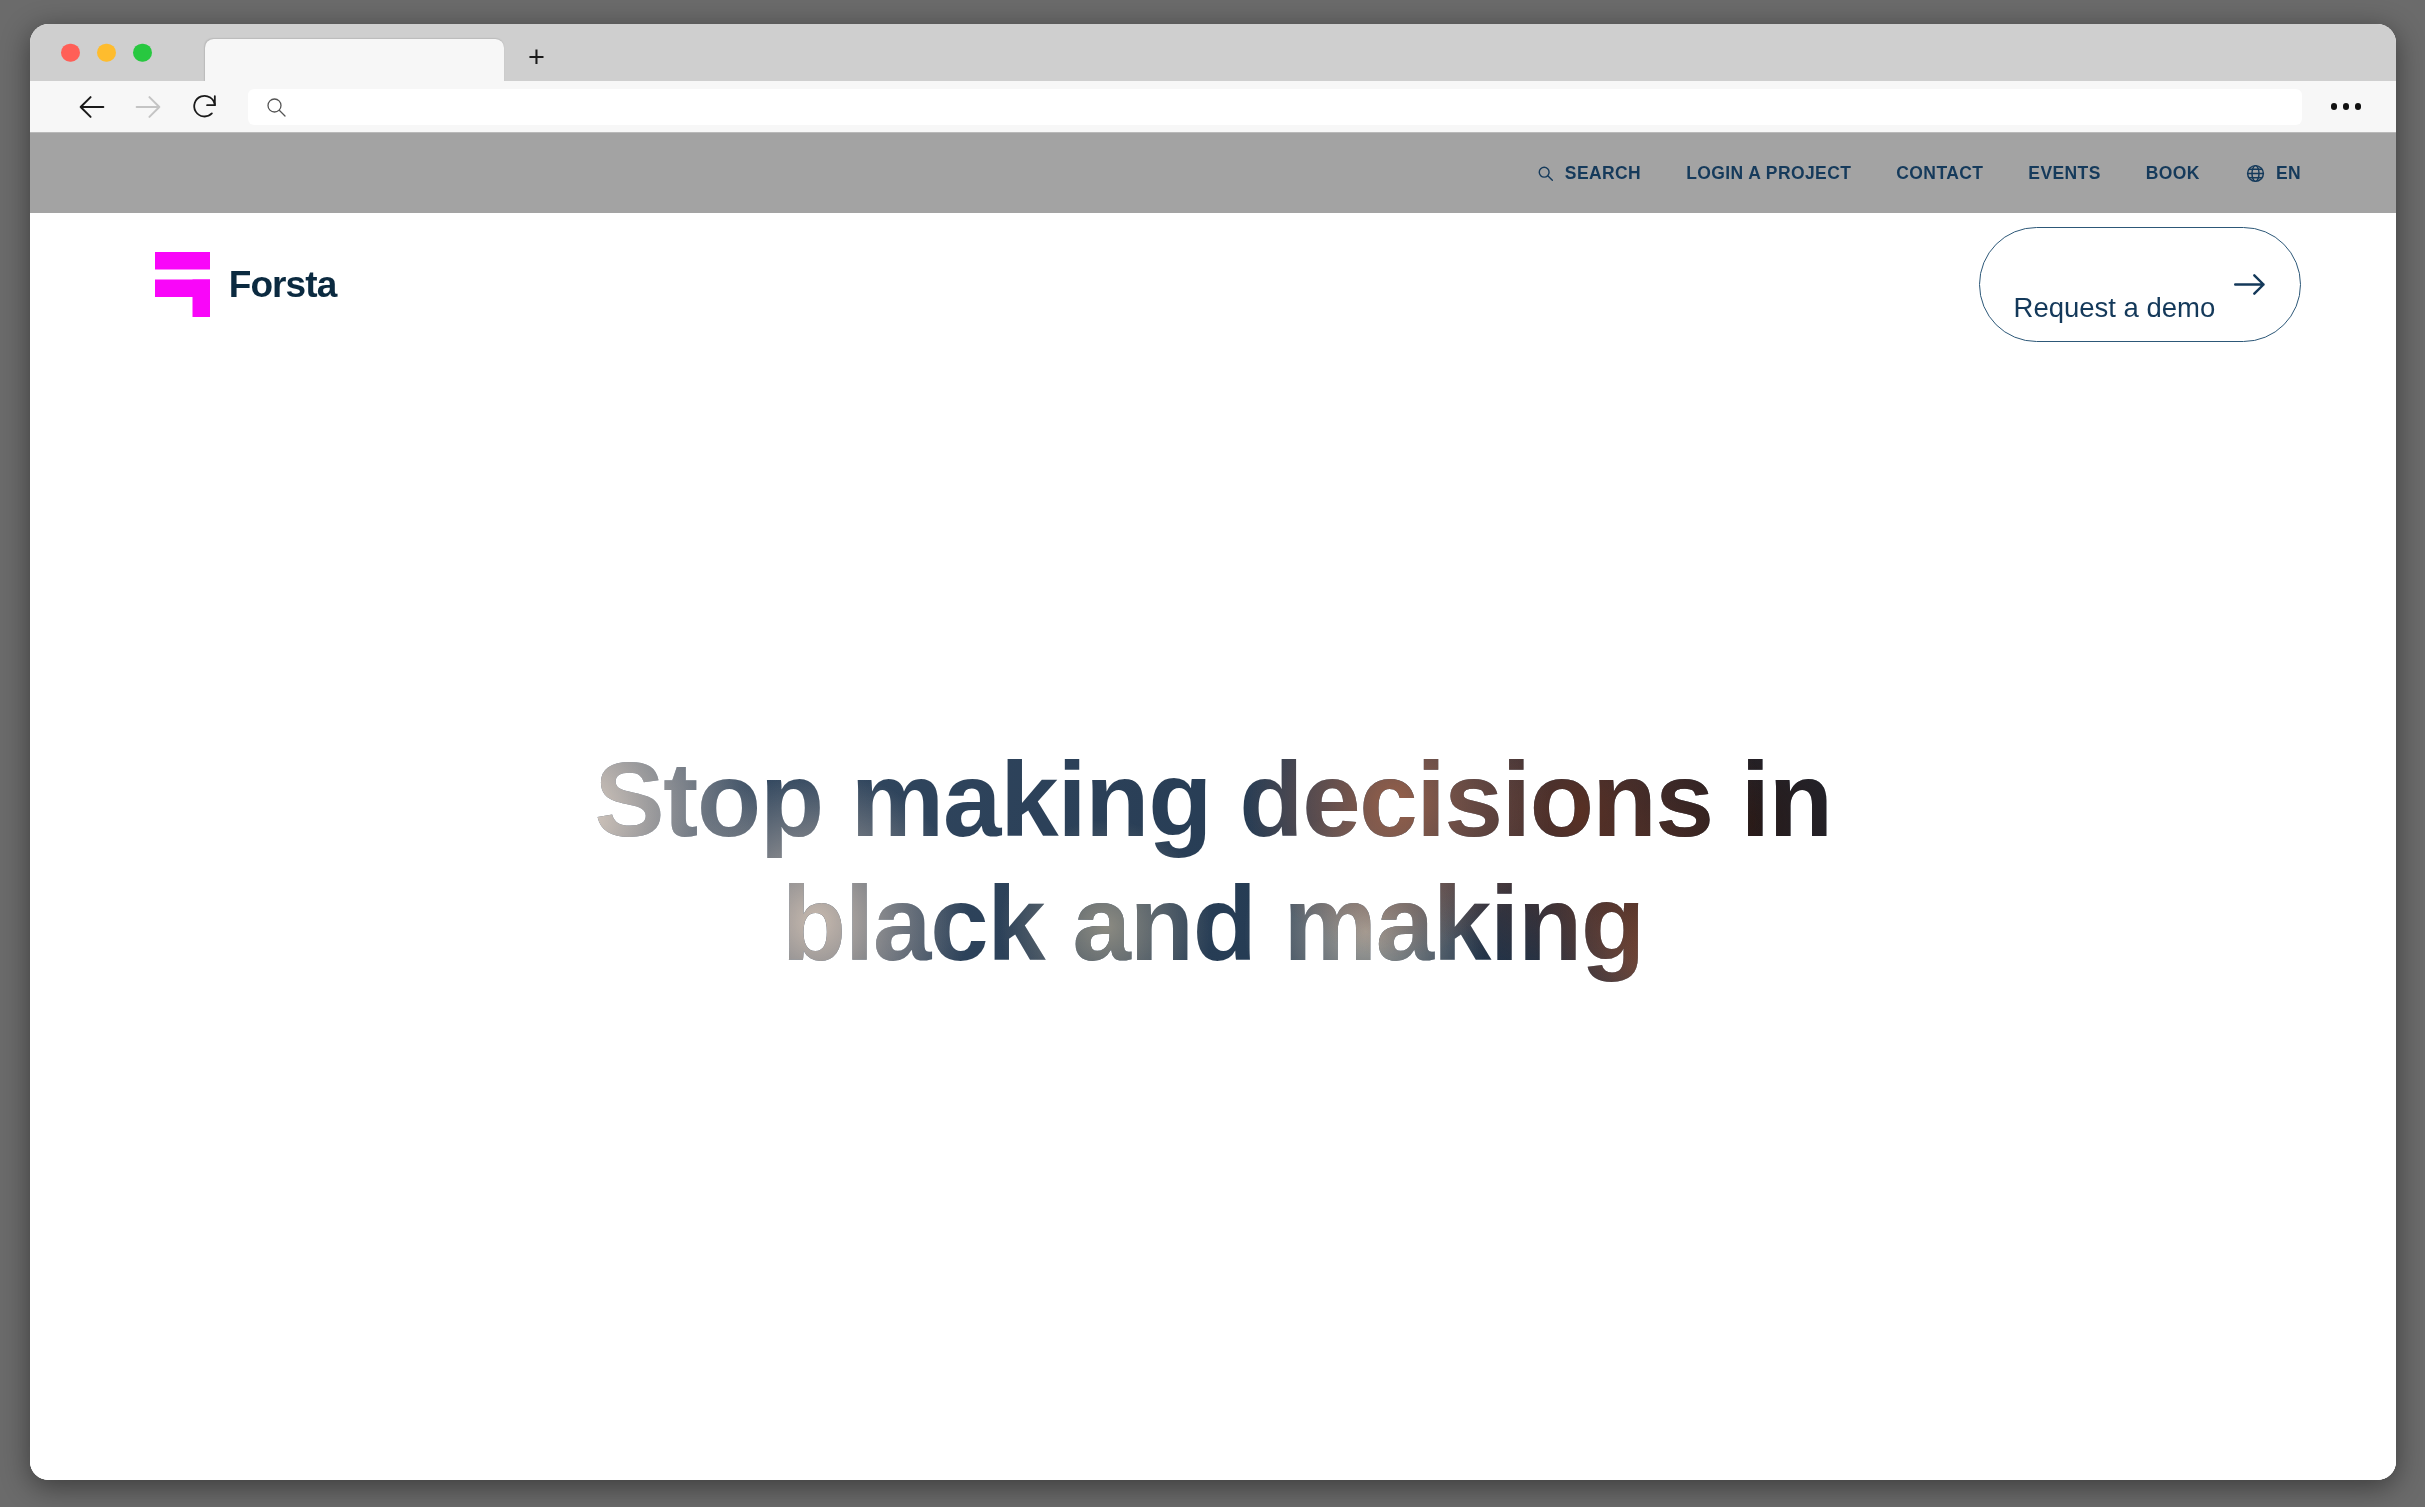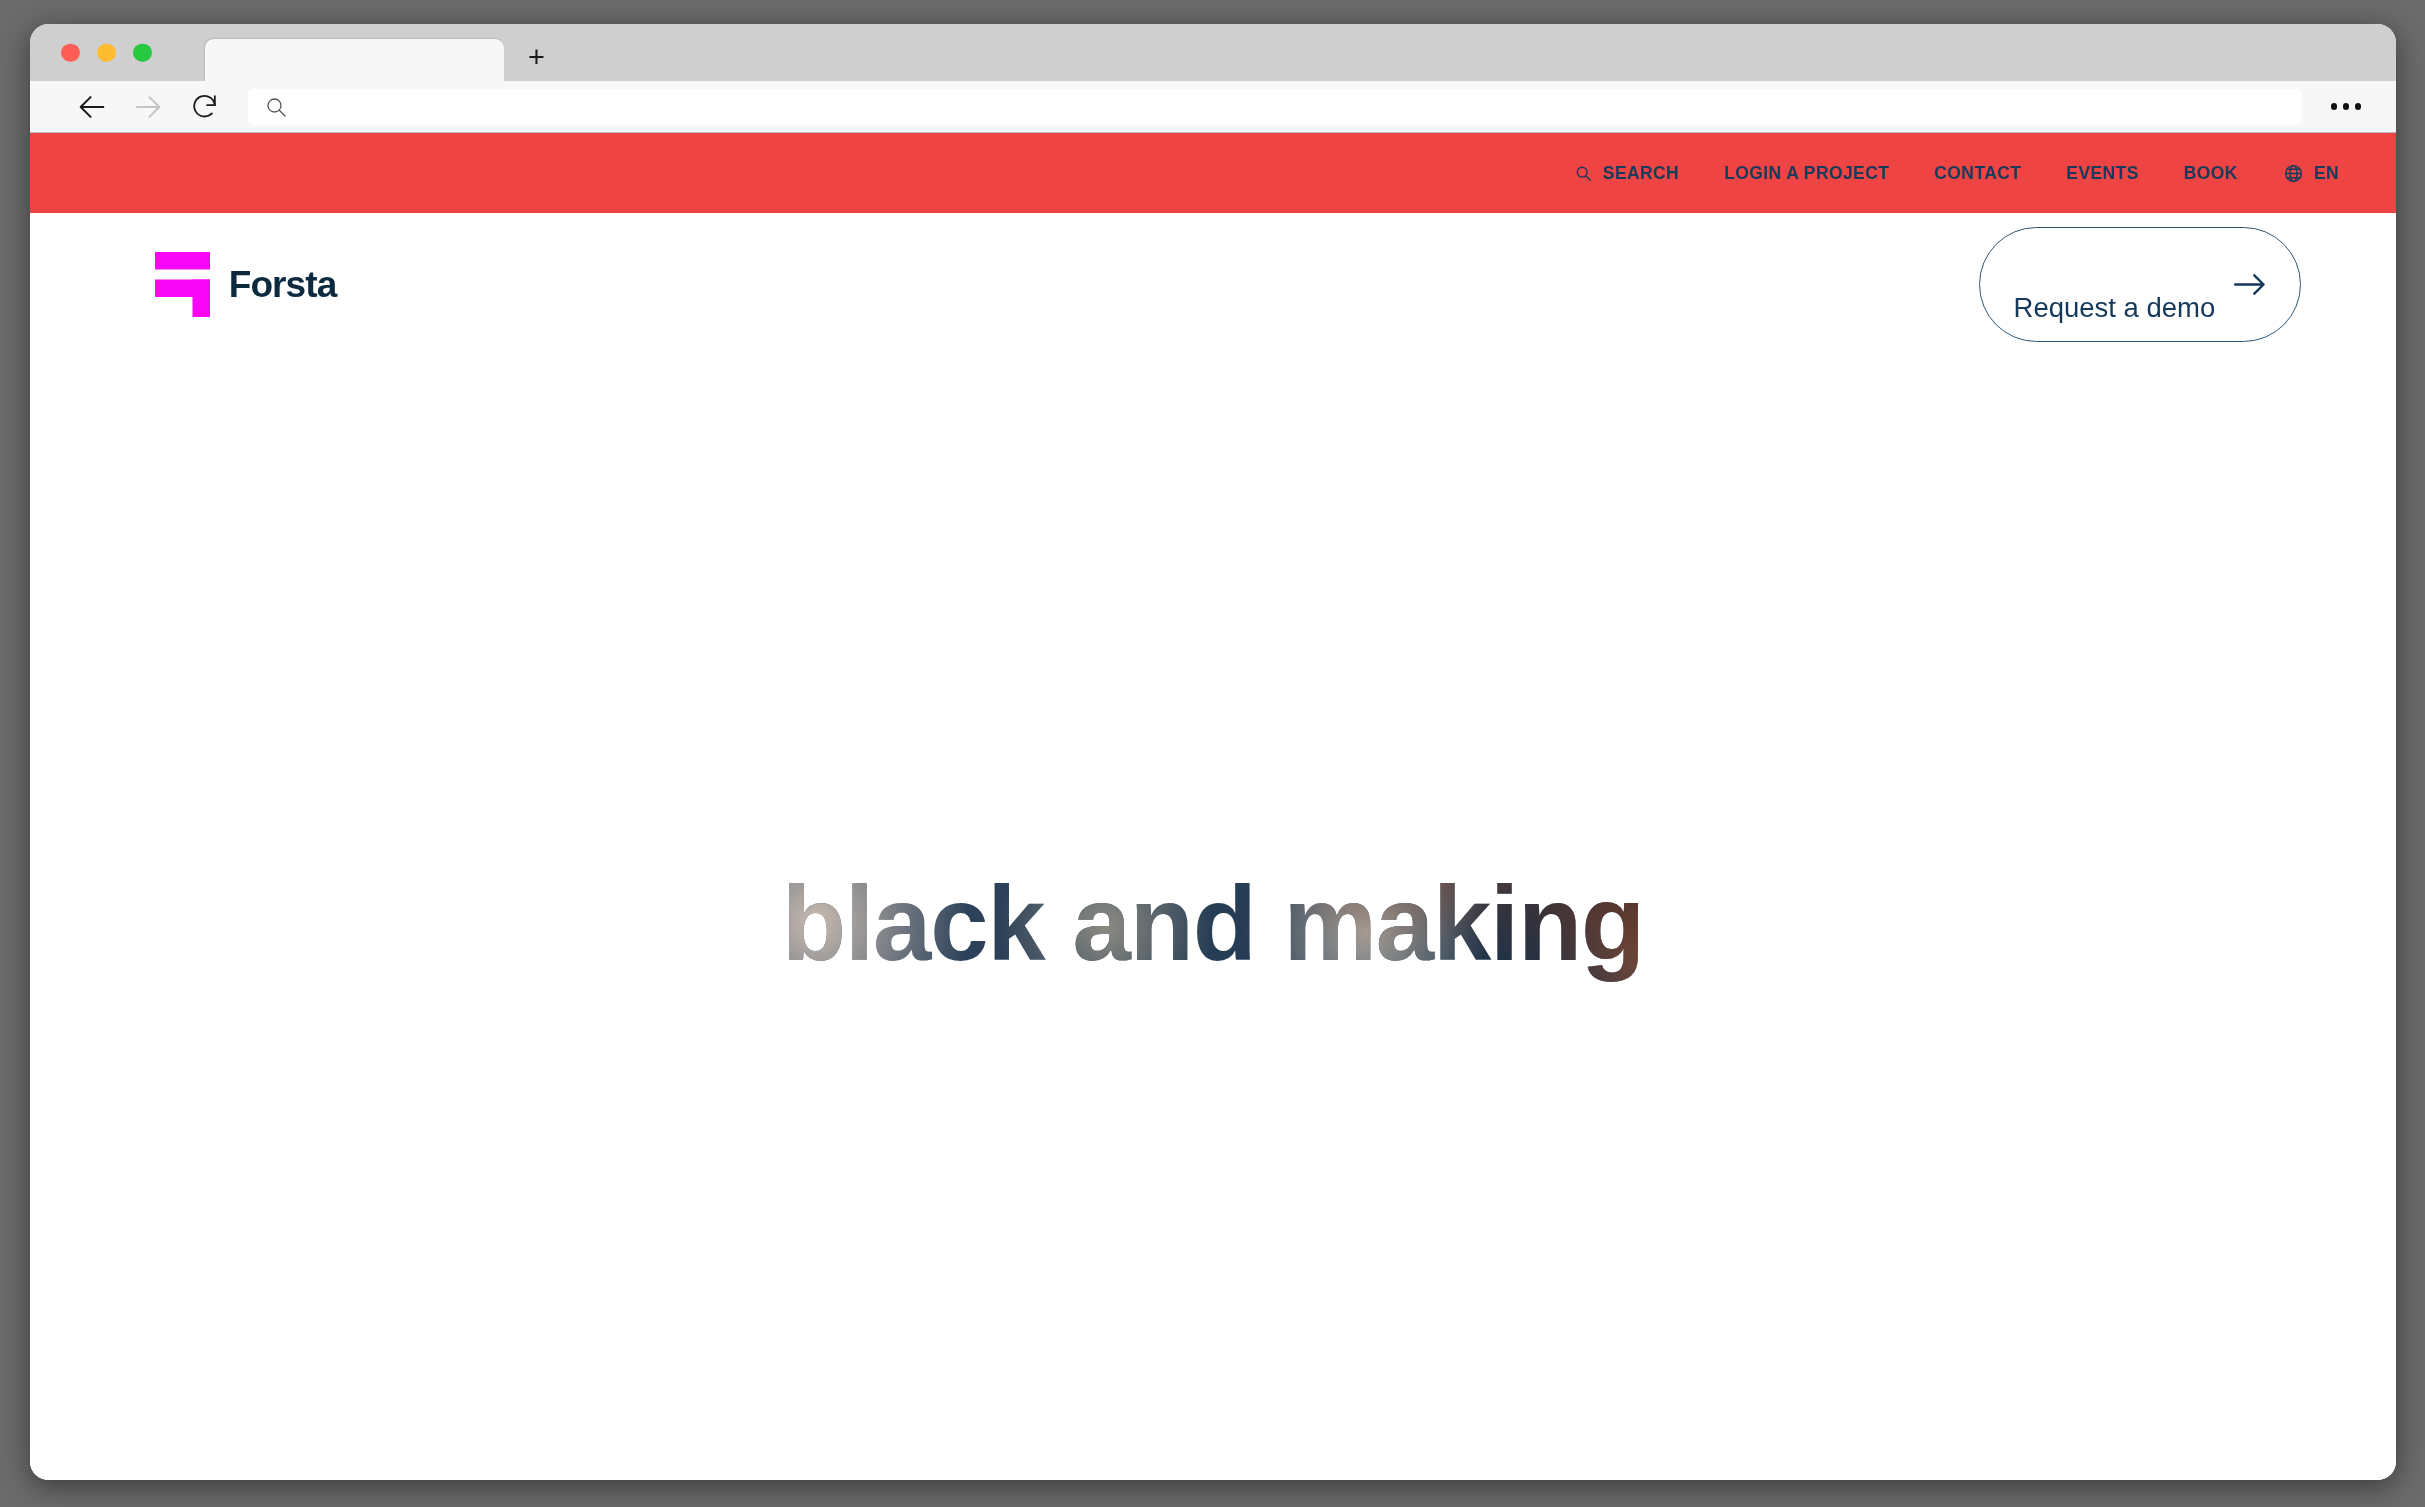--- a/index.html
+++ b/index.html
@@ -164,25 +164,25 @@
   .page {
     position: relative;
     height: calc(1456px - 57px - 52px);
     background: #ffffff;
     overflow: hidden;
   }
 
   
   .utility-bar {
     height: 80px;
-    background: #ef4444;
+    background: #a3a3a3;
     display: flex;
     align-items: center;
     justify-content: flex-end;
-    padding-right: 57px;
+    padding-right: 95px;
   }
   .util-item {
     display: flex;
     align-items: center;
     gap: 10px;
     margin-left: 45px;
     font-size: 17.5px;
     font-weight: 700;
     letter-spacing: 0.4px;
     color: #153a5b;
@@ -397,21 +397,21 @@
           <svg width="32" height="25" viewBox="0 0 26 20" fill="none">
             <path d="M1 10h23M24 10l-7.5-7.5M24 10l-7.5 7.5" stroke="#14395a" stroke-width="2" stroke-linecap="round" stroke-linejoin="round"></path>
           </svg>
         </div>
 
       </div>
 
       <div class="hero">
         <div class="hero-inner">
           <h1 class="headline">
-            <br>
+            <span>Stop making decisions in</span><br>
             <span>black and making</span>
           </h1>
         </div>
       </div>
 
     </div>
 
   </div>
 
 </div>

